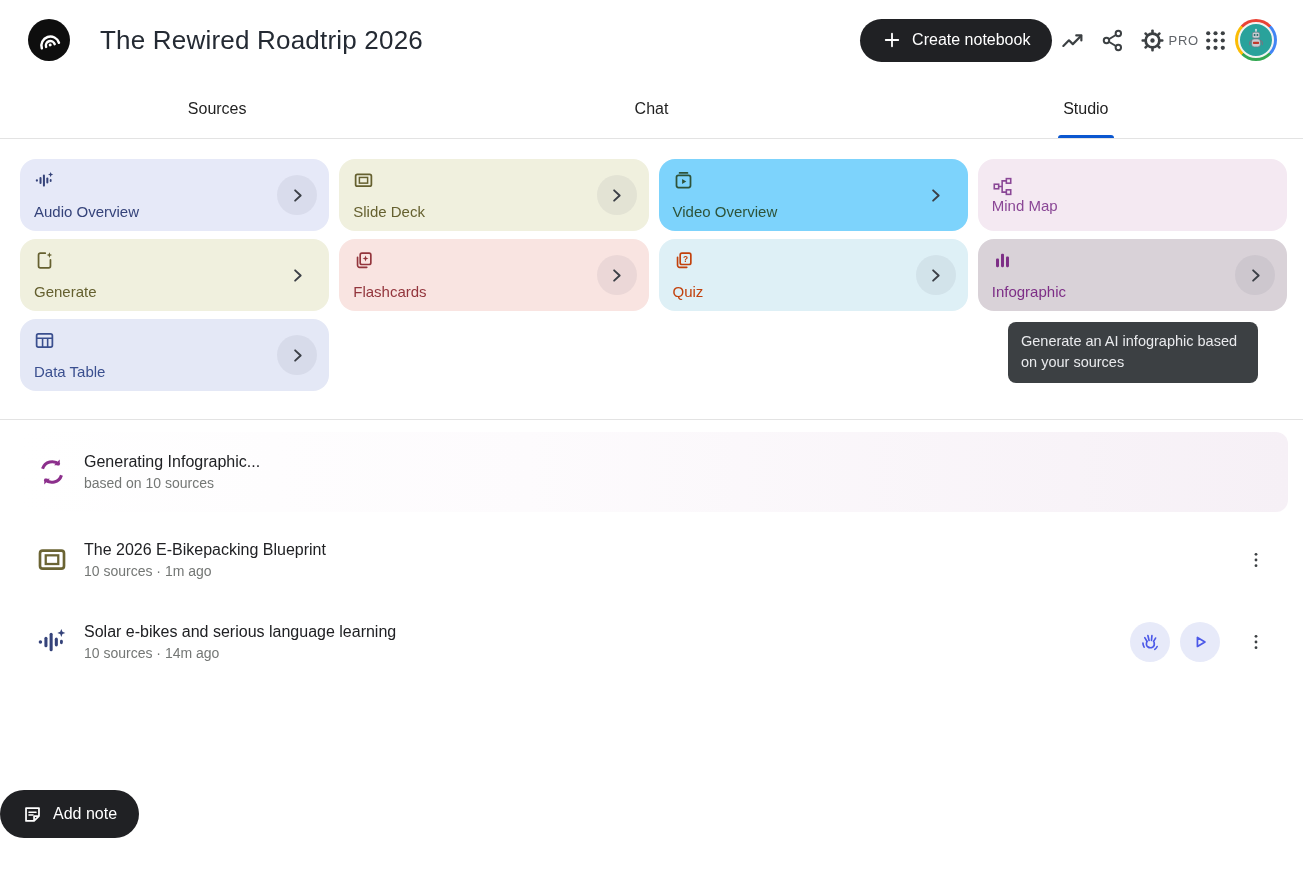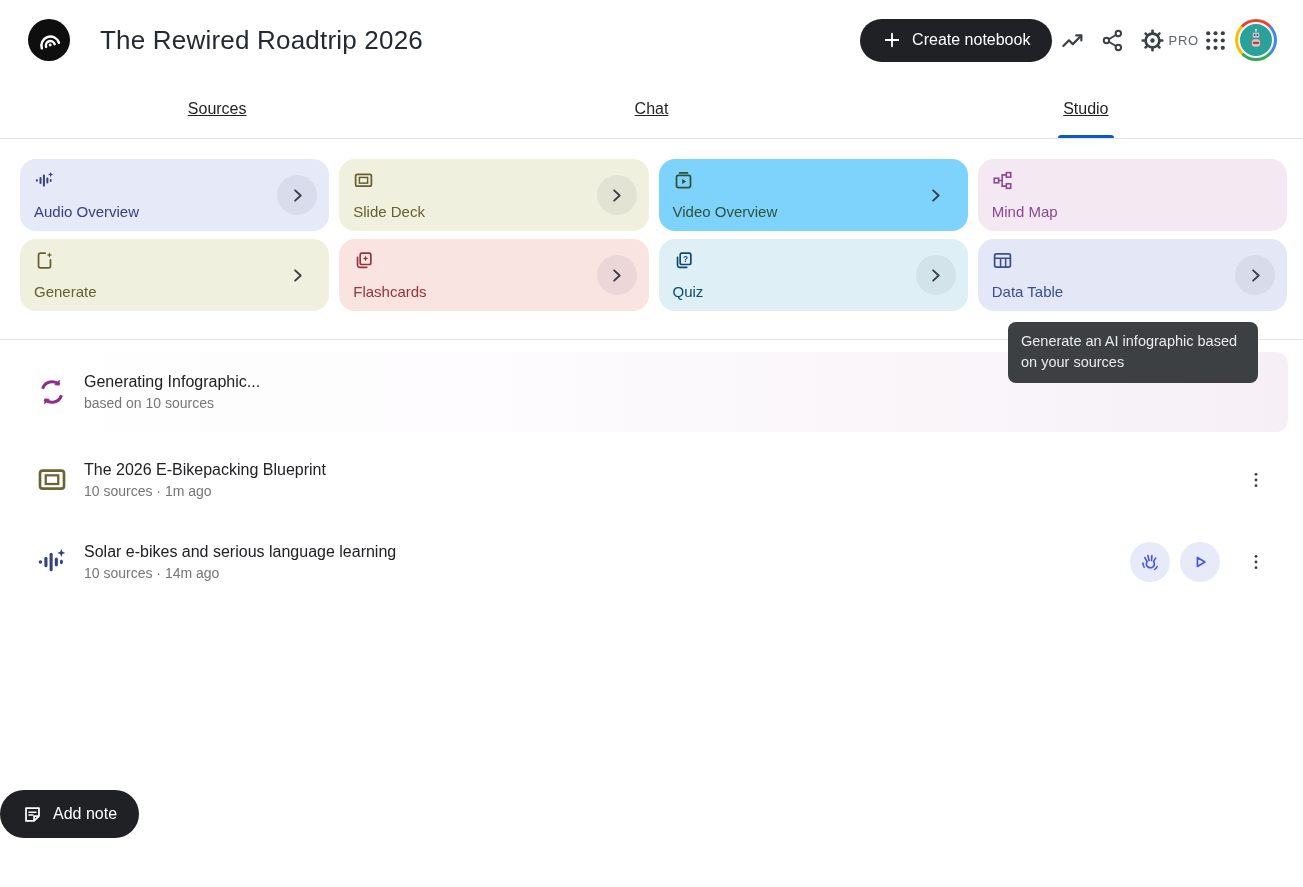--- a/index.html
+++ b/index.html
@@ -27,21 +27,21 @@
     display:flex; align-items:center; justify-content:center; }
   .avatar-inner { width:36px; height:36px; border-radius:50%; background:#29a29b;
     display:flex; align-items:center; justify-content:center; overflow:hidden;
     border:2px solid #f2f4f2; }
   .avatar-inner svg { width:26px; height:26px; }
 
   
   .tabs { display:grid; grid-template-columns:1fr 1fr 1fr; height:59px;
     border-bottom:1px solid #e3e3e3; }
   .tab { position:relative; display:flex; align-items:center; justify-content:center;
-    font-size:16px; color:#1f1f1f; cursor:pointer;text-decoration:underline; }
+    font-size:16px; color:#1f1f1f; cursor:pointer; }
   .tab-underline { position:absolute; bottom:0; left:50%; transform:translateX(-50%);
     width:56px; height:3px; background:#0b57d0; border-radius:3px 3px 0 0; }
 
   
   .cards { display:grid; grid-template-columns:repeat(4,1fr); gap:8px 10px;
     padding:20px 16px 0 20px; }
   .card { height:72px; border-radius:16px; padding:11px 14px; position:relative;
     display:flex; flex-direction:column; justify-content:space-between; cursor:pointer; }
   .card-icon { width:21px; height:21px; }
   .card-label { font-size:15px; font-weight:400; }
@@ -321,21 +321,21 @@
         <use href="#icon-video"></use>
       </svg>
       <span class="card-label">Video Overview</span>
       <div class="chev plain">
         <svg>
           <use href="#icon-chevron"></use>
         </svg>
       </div>
     </div>
 
-    <div class="card" style="background: rgb(244, 233, 242); color: rgb(138, 71, 150);">
+    <div class="card" style="background: rgb(244, 233, 242); color: rgb(138, 71, 150); justify-content: center;">
       <svg class="card-icon">
         <use href="#icon-mindmap"></use>
       </svg>
       <span class="card-label">Mind Map</span>
 
     </div>
 
     <div class="card" style="background: rgb(240, 240, 222); color: rgb(101, 96, 47);">
       <svg class="card-icon">
         <use href="#icon-report"></use>
@@ -353,32 +353,43 @@
         <use href="#icon-flashcards"></use>
       </svg>
       <span class="card-label">Flashcards</span>
       <div class="chev circle">
         <svg>
           <use href="#icon-chevron"></use>
         </svg>
       </div>
     </div>
 
-    <div class="card" style="background: rgb(222, 240, 246); color: #0c4a6e;">
+    <div class="card" style="background: rgb(222, 240, 246); color: #c2410c;">
       <svg class="card-icon">
         <use href="#icon-quiz"></use>
       </svg>
       <span class="card-label">Quiz</span>
       <div class="chev circle">
         <svg>
           <use href="#icon-chevron"></use>
         </svg>
       </div>
     </div>
 
+    <div class="card" style="background: rgb(217, 210, 216); color: rgb(125, 46, 134);">
+      <svg class="card-icon">
+        <use href="#icon-barchart"></use>
+      </svg>
+      <span class="card-label">Infographic</span>
+      <div class="chev circle">
+        <svg>
+          <use href="#icon-chevron"></use>
+        </svg>
+      </div>
+    </div>
 
     <div class="card" style="background: rgb(228, 232, 246); color: rgb(58, 79, 143);">
       <svg class="card-icon">
         <use href="#icon-table"></use>
       </svg>
       <span class="card-label">Data Table</span>
       <div class="chev circle">
         <svg>
           <use href="#icon-chevron"></use>
         </svg>

